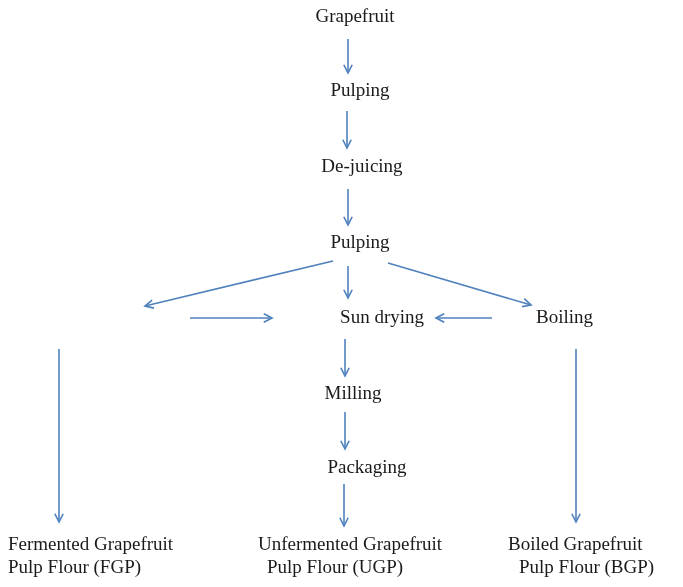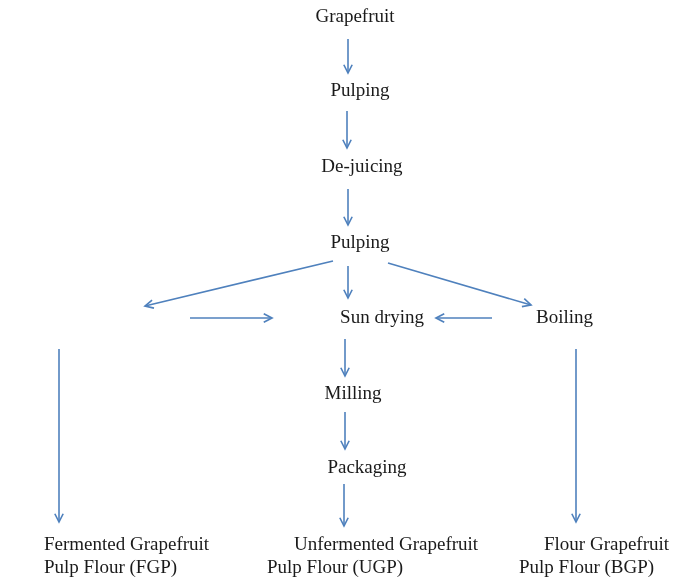--- a/index.html
+++ b/index.html
@@ -13,21 +13,21 @@
   .stage{position:absolute;inset:0;width:600px;height:587px;}
   #flow-svg{position:absolute;left:0;top:0;z-index:1;}
   #flow-svg line{stroke:var(--arrow-color,#4f81bd);stroke-width:1.6;fill:none;}
   #flow-svg marker path{stroke:var(--arrow-color,#4f81bd);stroke-width:1.5;fill:none;}
   .node{
     position:absolute;z-index:2;
     font-size:19px;line-height:22px;white-space:nowrap;
   }
   .node.centered{text-align:center;width:150px;}
   .outcome{position:absolute;z-index:2;font-size:19px;line-height:23px;white-space:nowrap;}
-  .outcome .line{display:block;margin-left:36px;}
+  .outcome .line{display:block;}
   .outcome .indent-sm{margin-left:9px;}
   .outcome .indent-md{margin-left:11px;}
 </style>
 </head>
 <body>
 
 <div class="stage">
 
   <svg id="flow-svg" width="683" height="587" viewBox="0 0 683 587">
     <defs>
@@ -65,17 +65,17 @@
     <span class="line">Fermented Grapefruit</span>
     <span class="line">Pulp Flour (FGP)</span>
   </div>
 
   <div class="outcome" style="left:258px;top:532px;">
     <span class="line">Unfermented Grapefruit</span>
     <span class="line indent-sm">Pulp Flour (UGP)</span>
   </div>
 
   <div class="outcome" style="left:508px;top:532px;">
-    <span class="line">Flour Grapefruit</span>
+    <span class="line">Boiled Grapefruit</span>
     <span class="line indent-md">Pulp Flour (BGP)</span>
   </div>
 
 </div>
 
 </body></html>

